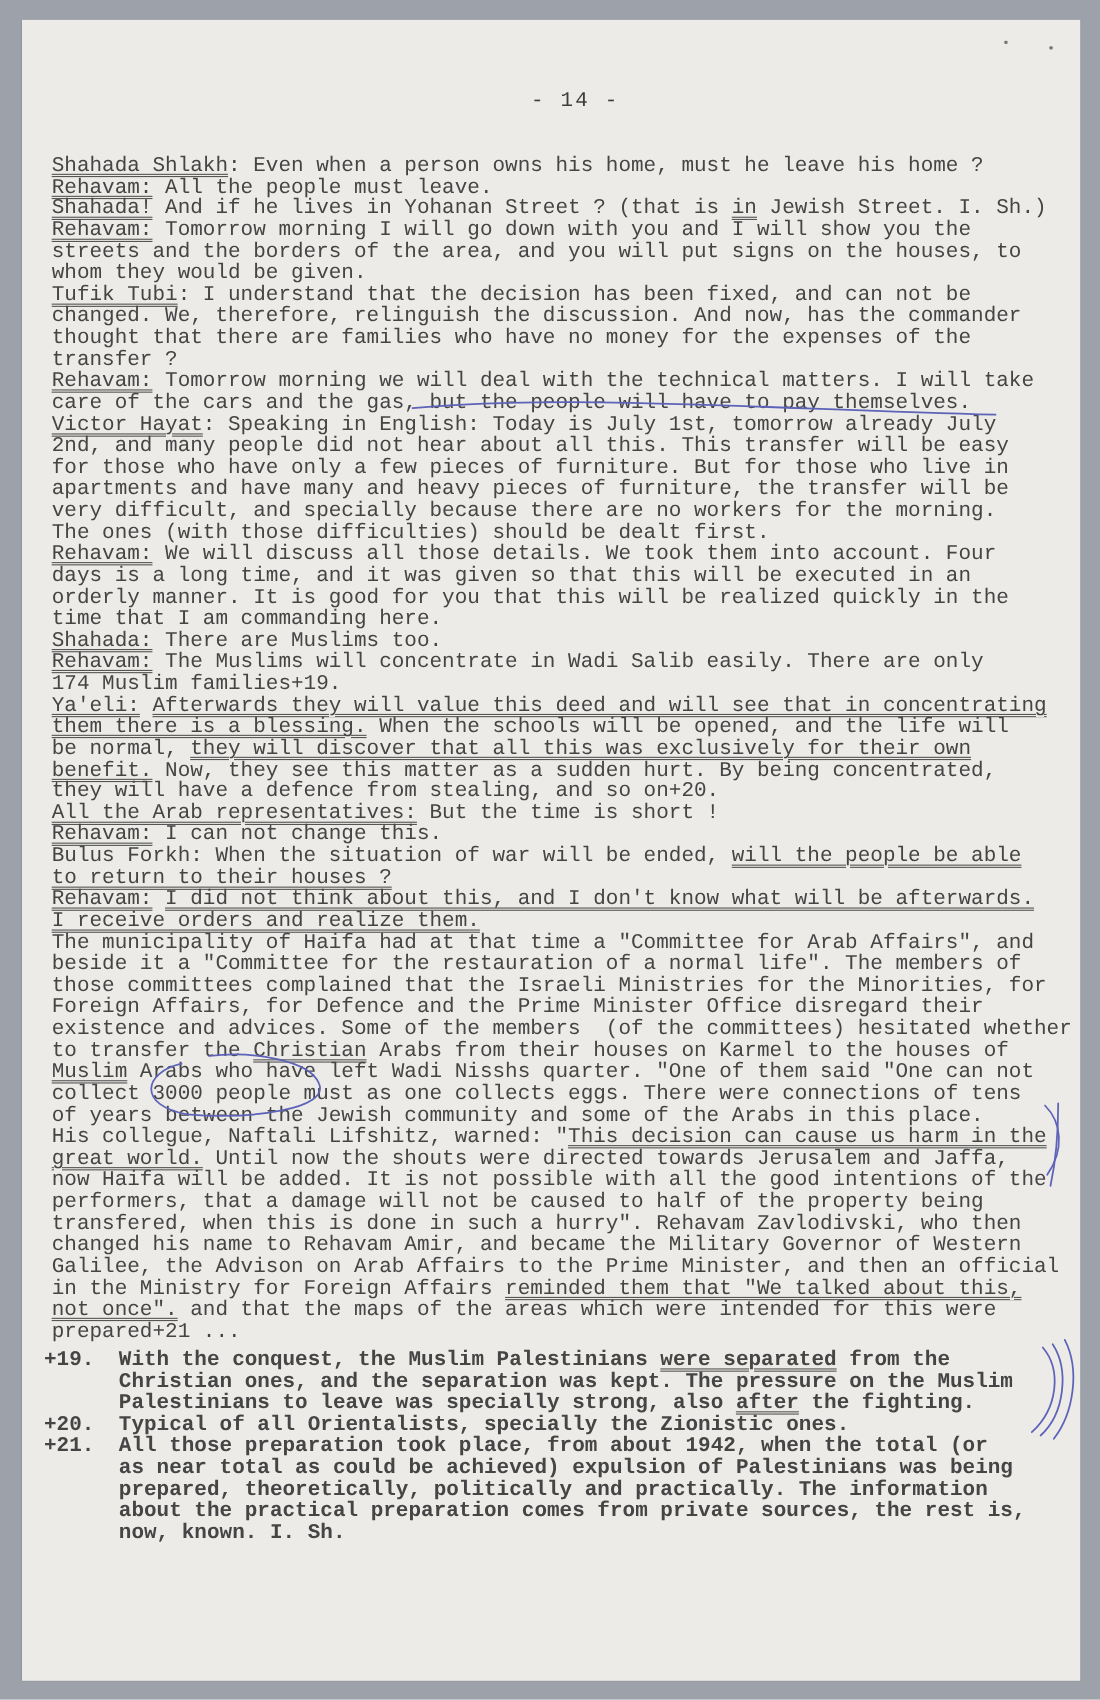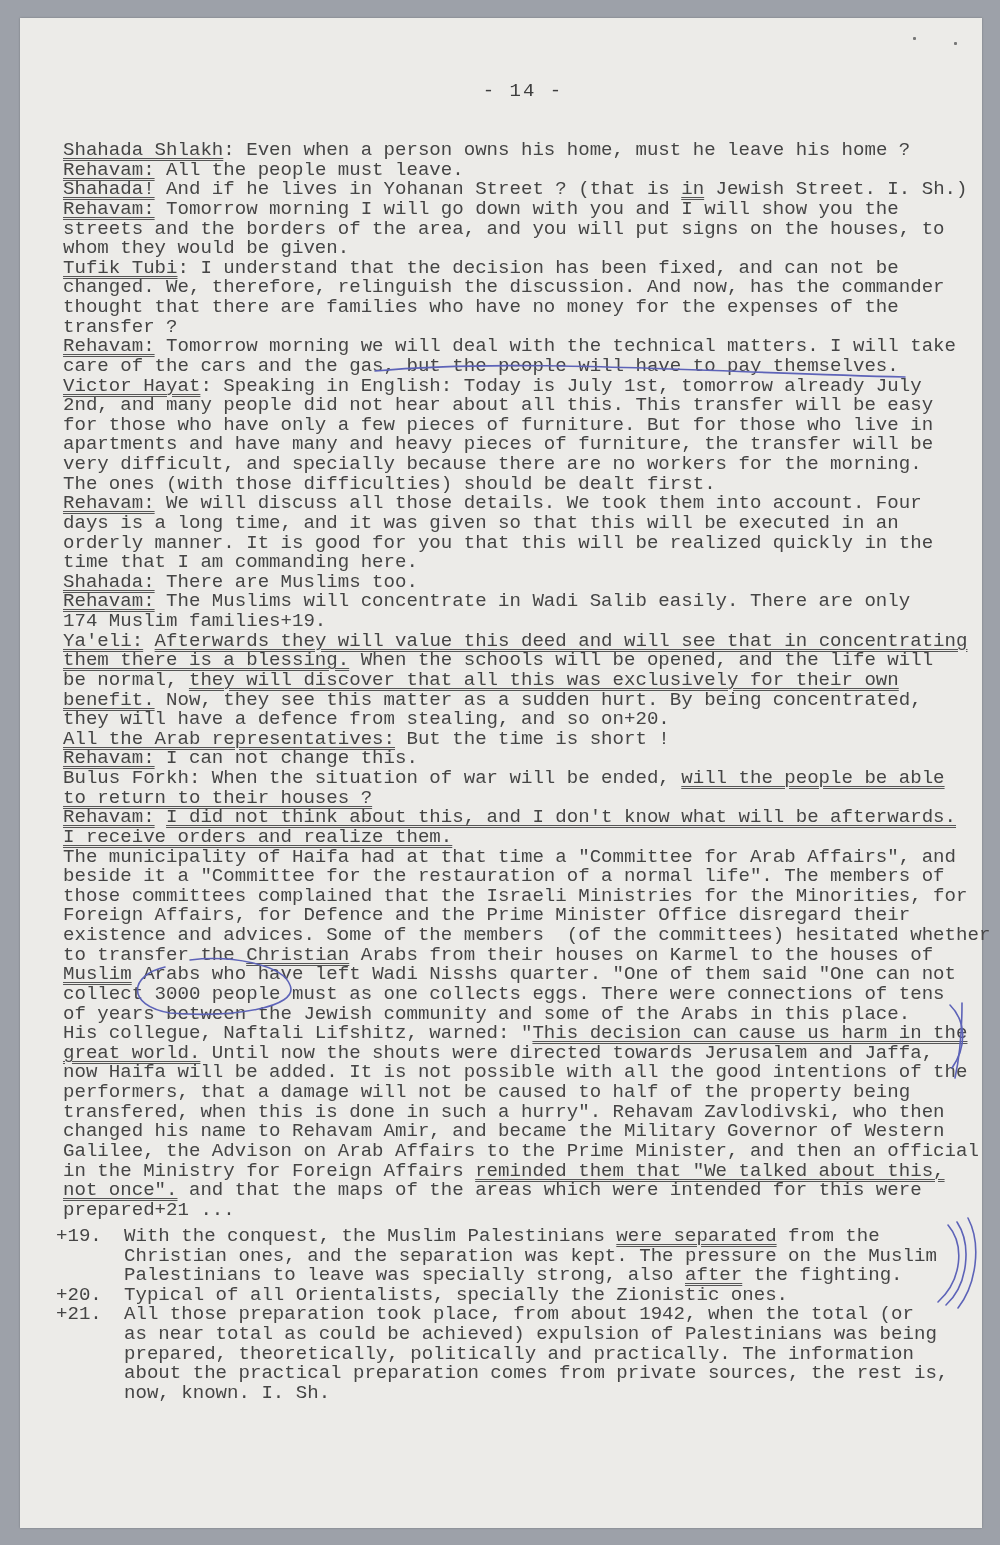--- a/index.html
+++ b/index.html
@@ -17,24 +17,23 @@
   }
   .page-number {
     position: absolute; top: 80px; left: 0; width: 1046px;
     text-align: center; font-size: 19px; color: #3e3e3e;
     letter-spacing: 2px;
   }
   .body-text, .footnotes {
     position: absolute; left: 47px; color: #454545;
     font-size: 19.08px; line-height: 19.64px; white-space: pre;
     letter-spacing: 0px;
-    margin-left: 16px;
   }
   .body-text { top: 141px; }
-  .footnotes { top: 1227px; left: 40px; line-height: 19.6px; }
+  .footnotes { top: 1227px; left: 40px; line-height: 19.6px; font-weight: bold; }
   .line { display: block; height: 19.64px; }
   .u { text-decoration: underline; text-decoration-style: double; text-decoration-thickness: 1px; text-underline-offset: 3px; text-decoration-color: #555; }
   .fn-row { display: block; height: 19.6px; }
   .fn-mark { display: inline-block; width: 68px; }
   .ink { position: absolute; left: 0; top: 0; width: 1000px; height: 1545px; pointer-events: none; }
   .speck { position: absolute; width: 3px; height: 3px; background: #777; border-radius: 1px; }
 </style>
 </head>
 <body>
 

